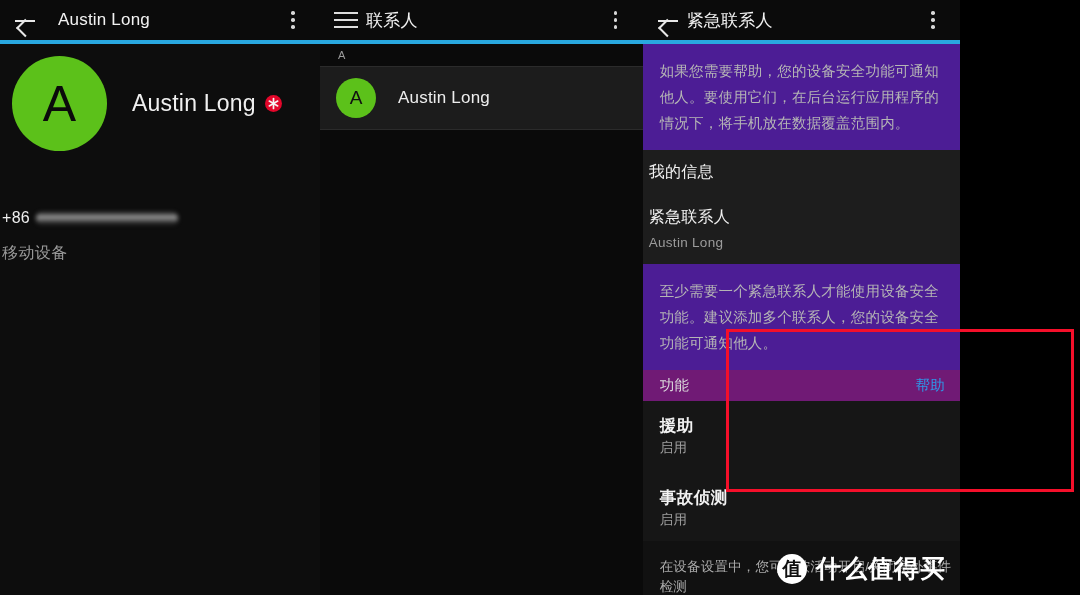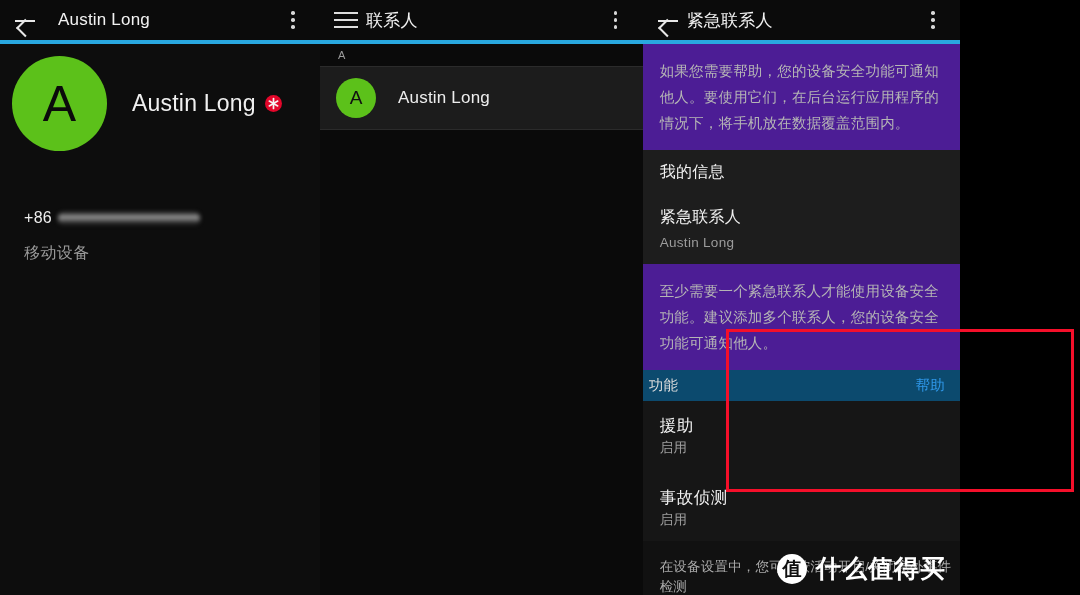--- a/index.html
+++ b/index.html
@@ -150,21 +150,21 @@
     background: #e3062a;
     margin-left: 9px;
     position: relative;
     flex: 0 0 auto;
     display: block;
   }
   .badge-emergency svg { display:block; }
 
   .phone-block {
     margin-top: 56px;
-    padding-left: 24px;
+    padding-left: 2px;
   }
   .phone-line {
     display: flex;
     align-items: center;
     height: 22px;
   }
   .phone-cc {
     color: #eeeeee;
     font-size: 16px;
     letter-spacing: .3px;
@@ -233,21 +233,21 @@
   .helper-text {
     color: #b5b5b5;
     font-size: 14.5px;
     line-height: 26px;
     padding: 14px 16px 14px 17px;
     letter-spacing: .2px;
     background: #4c1d95;
   }
   .card {
     background: #1d1d1d;
-    padding: 12px 17px 14px 17px;
+    padding: 12px 17px 14px 6px;
   }
   .card-item-title {
     color: #f1f1f1;
     font-size: 16px;
     letter-spacing: .3px;
   }
   .card-item-sub {
     color: #9c9c9c;
     font-size: 13.5px;
     margin-top: 7px;
@@ -256,39 +256,39 @@
   .card-item + .card-item { margin-top: 24px; }
 
   .feature-card {
     background: #161616;
     position: relative;
   }
   .feature-head {
     display: flex;
     align-items: center;
     justify-content: space-between;
-    padding: 6px 15px 6px 6px;
-    background: #0c4a6e;
+    padding: 6px 15px 6px 17px;
+    background: #701a75;
   }
   .feature-head-label {
     color: #dcdcdc;
     font-size: 14.5px;
     letter-spacing: .3px;
   }
   .feature-head-link {
     color: #2f97e8;
     font-size: 14.5px;
     letter-spacing: .3px;
     cursor: pointer;
   }
   .feature-list { padding: 14px 17px 12px 17px; }
   .feature-item-title {
     color: #f2f2f2;
     font-size: 16.5px;
-    font-weight: normal;
+    font-weight: bold;
     letter-spacing: .5px;
   }
   .feature-item-sub {
     color: #9e9e9e;
     font-size: 13.5px;
     margin-top: 2px;
     letter-spacing: .3px;
   }
   .feature-item + .feature-item { margin-top: 30px; }
 

